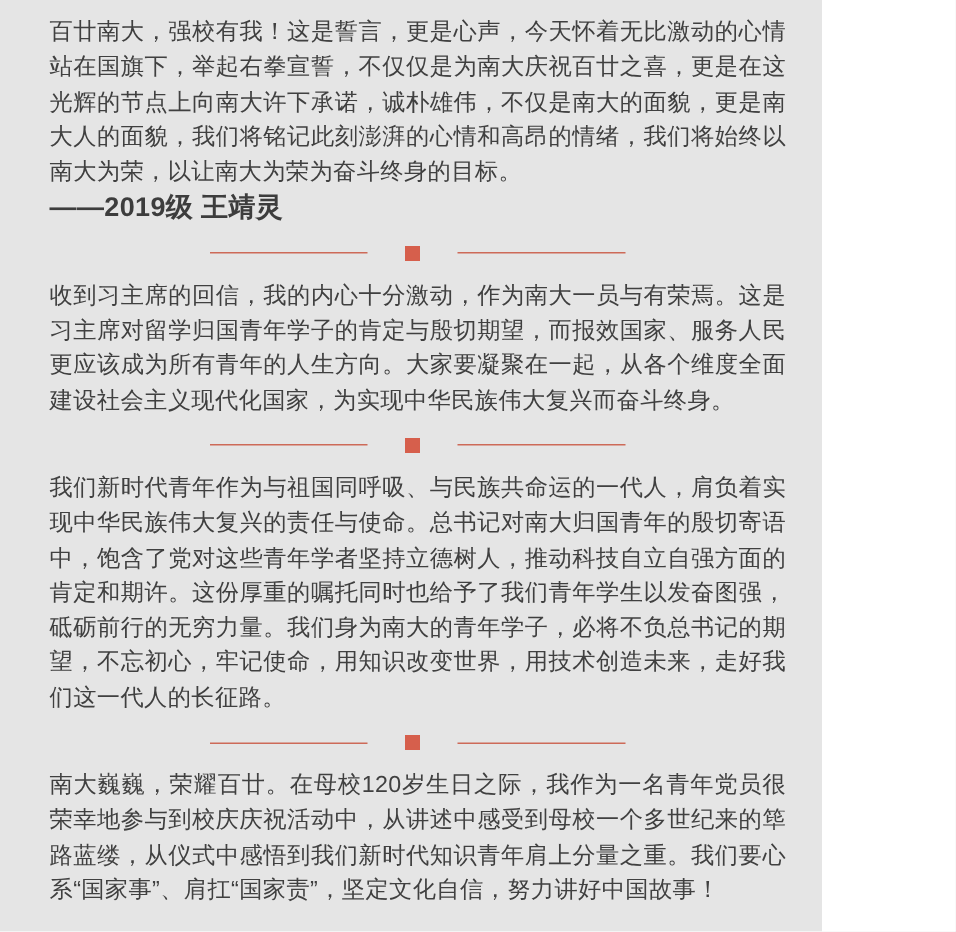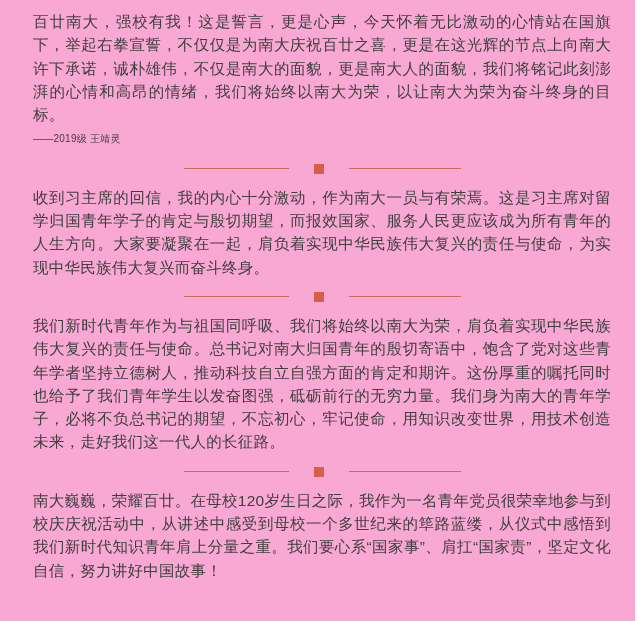--- a/index.html
+++ b/index.html
@@ -8,41 +8,41 @@
     background: #ffffff;
   }
   body {
     width: 637px;
     height: 621px;
     overflow: hidden;
     font-family: "Liberation Sans", "DejaVu Sans", sans-serif;
   }
   .page {
     box-sizing: border-box;
-    width: 635px;
+    width: 548px;
     height: 621px;
     padding: 10px 24px 0 33px;
-    background: #f9a8d4;
+    background: #e5e5e5;
   }
   .quote {
     margin: 0;
     font-size: 15.5px;
     line-height: 23.3px;
     letter-spacing: 0.25px;
     color: #404040;
     text-align: justify;
     text-justify: inter-ideograph;
   }
   .attribution {
     margin: 1px 0 0 0;
-    font-size: 10px;
+    font-size: 18px;
     line-height: 23.3px;
     letter-spacing: 0.25px;
     color: #3d3d3d;
-    font-weight: 400;
+    font-weight: 700;
   }
   .divider {
     display: flex;
     align-items: center;
     justify-content: center;
     margin: 13px 0 12px 0;
     height: 10px;
   }
   .d-line {
     height: 1px;
@@ -67,31 +67,31 @@
     <p class="attribution">——2019级 王靖灵</p>
   </section>
 
   <div class="divider">
     <span class="d-line left"></span>
     <span class="d-square"></span>
     <span class="d-line right"></span>
   </div>
 
   <section class="quote-section">
-    <p class="quote">收到习主席的回信，我的内心十分激动，作为南大一员与有荣焉。这是习主席对留学归国青年学子的肯定与殷切期望，而报效国家、服务人民更应该成为所有青年的人生方向。大家要凝聚在一起，肩负着实现中华民族伟大复兴的责任与使命，为实现中华民族伟大复兴而奋斗终身。</p>
+    <p class="quote">收到习主席的回信，我的内心十分激动，作为南大一员与有荣焉。这是习主席对留学归国青年学子的肯定与殷切期望，而报效国家、服务人民更应该成为所有青年的人生方向。大家要凝聚在一起，从各个维度全面建设社会主义现代化国家，为实现中华民族伟大复兴而奋斗终身。</p>
   </section>
 
   <div class="divider">
     <span class="d-line left"></span>
     <span class="d-square"></span>
     <span class="d-line right"></span>
   </div>
 
   <section class="quote-section">
-    <p class="quote">我们新时代青年作为与祖国同呼吸、我们将始终以南大为荣，肩负着实现中华民族伟大复兴的责任与使命。总书记对南大归国青年的殷切寄语中，饱含了党对这些青年学者坚持立德树人，推动科技自立自强方面的肯定和期许。这份厚重的嘱托同时也给予了我们青年学生以发奋图强，砥砺前行的无穷力量。我们身为南大的青年学子，必将不负总书记的期望，不忘初心，牢记使命，用知识改变世界，用技术创造未来，走好我们这一代人的长征路。</p>
+    <p class="quote">我们新时代青年作为与祖国同呼吸、与民族共命运的一代人，肩负着实现中华民族伟大复兴的责任与使命。总书记对南大归国青年的殷切寄语中，饱含了党对这些青年学者坚持立德树人，推动科技自立自强方面的肯定和期许。这份厚重的嘱托同时也给予了我们青年学生以发奋图强，砥砺前行的无穷力量。我们身为南大的青年学子，必将不负总书记的期望，不忘初心，牢记使命，用知识改变世界，用技术创造未来，走好我们这一代人的长征路。</p>
   </section>
 
   <div class="divider">
     <span class="d-line left"></span>
     <span class="d-square"></span>
     <span class="d-line right"></span>
   </div>
 
   <section class="quote-section">
     <p class="quote">南大巍巍，荣耀百廿。在母校120岁生日之际，我作为一名青年党员很荣幸地参与到校庆庆祝活动中，从讲述中感受到母校一个多世纪来的筚路蓝缕，从仪式中感悟到我们新时代知识青年肩上分量之重。我们要心系“国家事”、肩扛“国家责”，坚定文化自信，努力讲好中国故事！</p>

